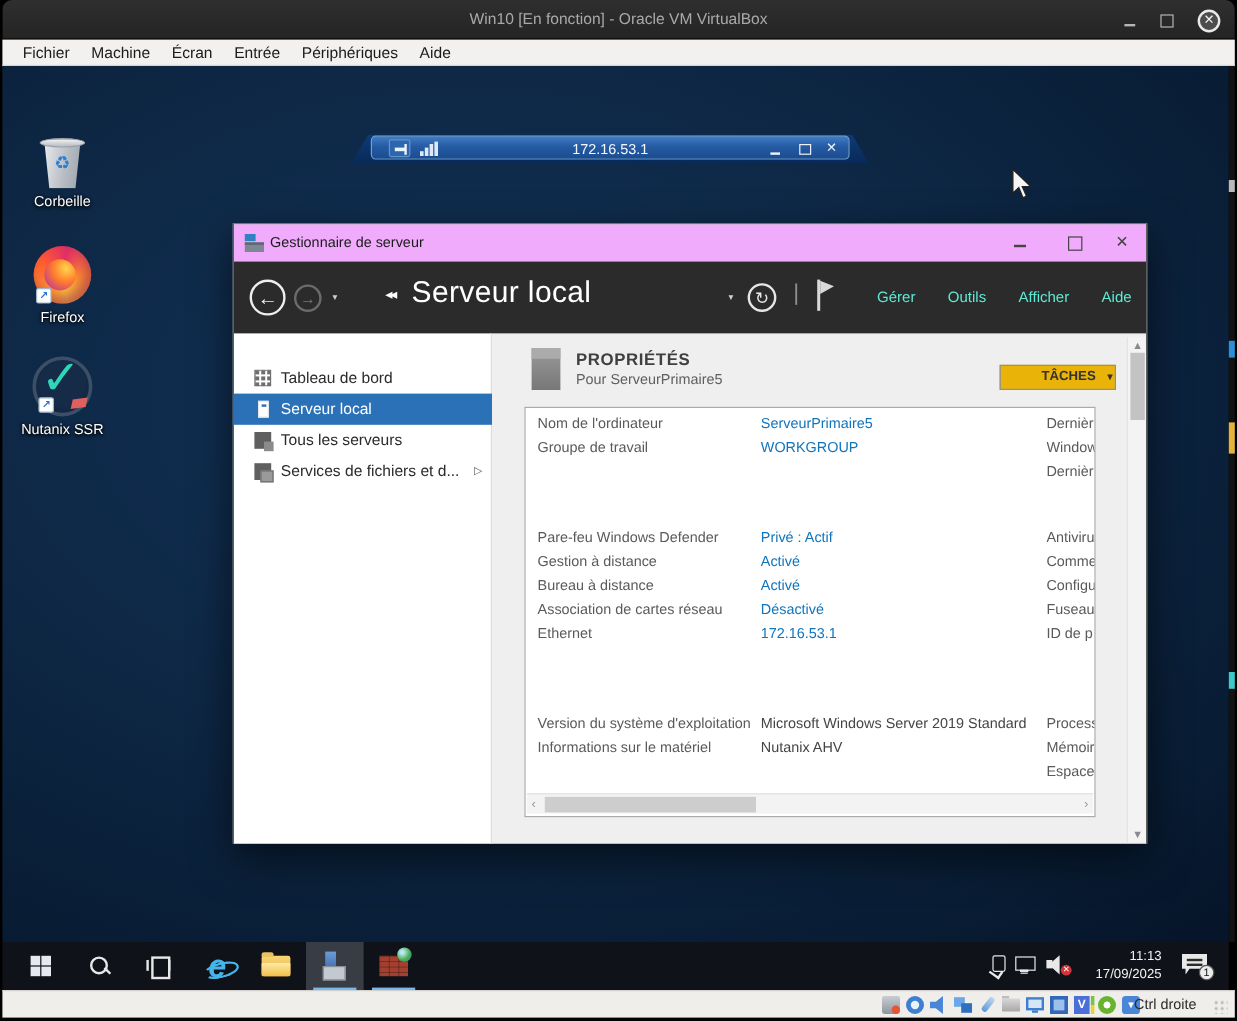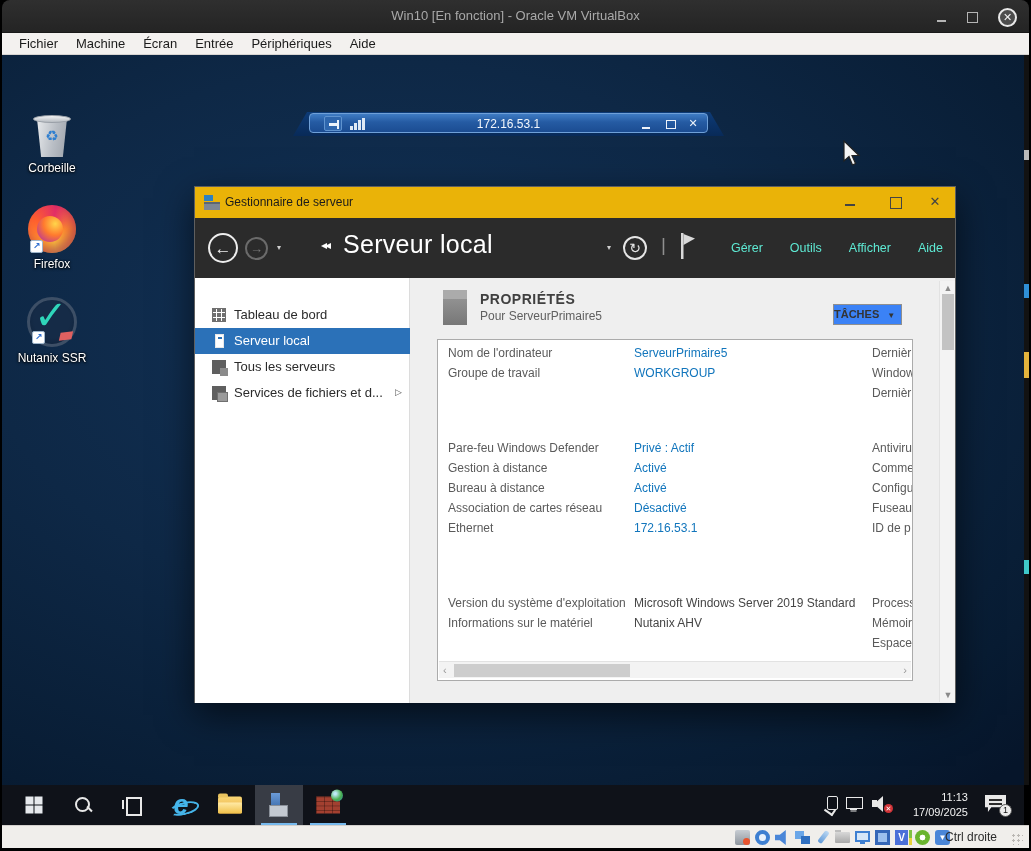--- a/index.html
+++ b/index.html
@@ -63,21 +63,21 @@
   .ntx-ball { position:relative; margin:0 auto; width:50px; height:50px; border-radius:50%;
     background:radial-gradient(circle at 50% 45%, #152b47 55%, #0d1f36 100%); border:3px solid #3d4f66; }
   .ntx-check { position:absolute; left:4px; top:-8px; color:#2fd6ba; font-size:40px; font-weight:bold; }
   .ntx-red { position:absolute; right:2px; bottom:4px; width:12px; height:8px; background:#e06060; transform:skewX(-20deg) rotate(-8deg); }
   .shortcut-badge { position:absolute; left:2px; bottom:0; width:13px; height:13px; background:#fff; border:1px solid #9fb6cc;
     border-radius:2px; color:#2f6fd0; font-size:9px; font-weight:bold; line-height:11px; text-align:center; }
 
   
   #sm-window { left:192px; top:131px; width:762px; height:517px; background:#efefef;
     border:1px solid #5f5f5f; box-shadow:0 12px 34px rgba(0,0,0,.6); }
-  #sm-titlebar { left:0; top:0; width:760px; height:47px; background:#eab308; }
+  #sm-titlebar { left:0; top:0; width:760px; height:47px; background:#f0abfc; }
   #sm-app-icon { left:9px; top:8px; width:16px; height:15px; }
   #sm-app-icon .lid { position:absolute; left:0; top:0; width:9px; height:6px; background:#2f81c0; }
   #sm-app-icon .box { position:absolute; left:0; bottom:0; width:16px; height:8px; background:#7d8794; border-top:2px solid #5c6672; }
   #sm-title-text { left:30px; top:8px; font-size:12px; color:#1b1b1b; }
   .sm-ctl { top:4px; width:30px; height:22px; color:#444; text-align:center; line-height:22px; font-size:13px; }
   #sm-min { right:90px; } #sm-min::after{content:"";position:absolute;left:10px;top:13px;width:10px;height:1.5px;background:#444;}
   #sm-max { right:45px; } #sm-max::after{content:"";position:absolute;left:10px;top:6px;width:10px;height:10px;border:1.2px solid #444;}
   #sm-close { right:5px; }
 
   #sm-header { left:0; top:31px; width:760px; height:60px; background:#2b2b2b; }
@@ -110,22 +110,22 @@
   .ni-local::before { content:""; position:absolute; left:1.5px; top:2px; width:4px; height:2px; background:#2b71b8; }
   .ni-all { background:#5f5f5f; } .ni-all::after { content:""; position:absolute; right:-2px; bottom:-2px; width:8px; height:8px; background:#8b8b8b; }
   .ni-file { background:#5f5f5f; } .ni-file::after { content:""; position:absolute; right:-2px; bottom:-2px; width:9px; height:8px; background:#9a9a9a; border:1px solid #6f6f6f; }
 
   
   #sm-content { left:215px; top:91px; width:545px; height:425px; background:#efefef; }
   #prop-icon { left:33px; top:12px; width:24px; height:35px; background:linear-gradient(#9a9a9a,#777); }
   #prop-icon::before { content:""; position:absolute; left:0; top:0; width:24px; height:9px; background:#ababab; }
   #prop-title { left:70px; top:13px; font-size:14px; font-weight:bold; color:#404040; letter-spacing:.5px; }
   #prop-sub { left:70px; top:31px; font-size:12px; color:#606060; }
-  #tasks-btn { left:423px; top:26px; width:69px; height:21px; background:#3b82f6; border:1px solid #8f8f8f;
-    font-size:11px; font-weight:bold; color:#333; text-align:left; line-height:19px; }
+  #tasks-btn { left:423px; top:26px; width:97px; height:21px; background:#eab308; border:1px solid #8f8f8f;
+    font-size:11px; font-weight:bold; color:#333; text-align:right; line-height:19px; }
   #tasks-btn .car { font-size:8px; margin-left:8px; }
 
   #prop-box { left:27px; top:61px; width:476px; height:342px; background:#fff; border:1px solid #ababab; overflow:hidden; }
   .prow { position:absolute; height:20px; font-size:12px; white-space:nowrap; }
   .plabel { position:absolute; left:10px; color:#5a5a5a; }
   .pvalue { position:absolute; left:196px; color:#454545; }
   .pvalue.link { color:#1175bc; }
   .ptrunc { position:absolute; left:434px; width:41px; overflow:hidden; color:#5a5a5a; }
 
   #hscroll { left:1px; bottom:2px; width:472px; height:17px; background:#f3f3f3; border-top:1px solid #e2e2e2; }

